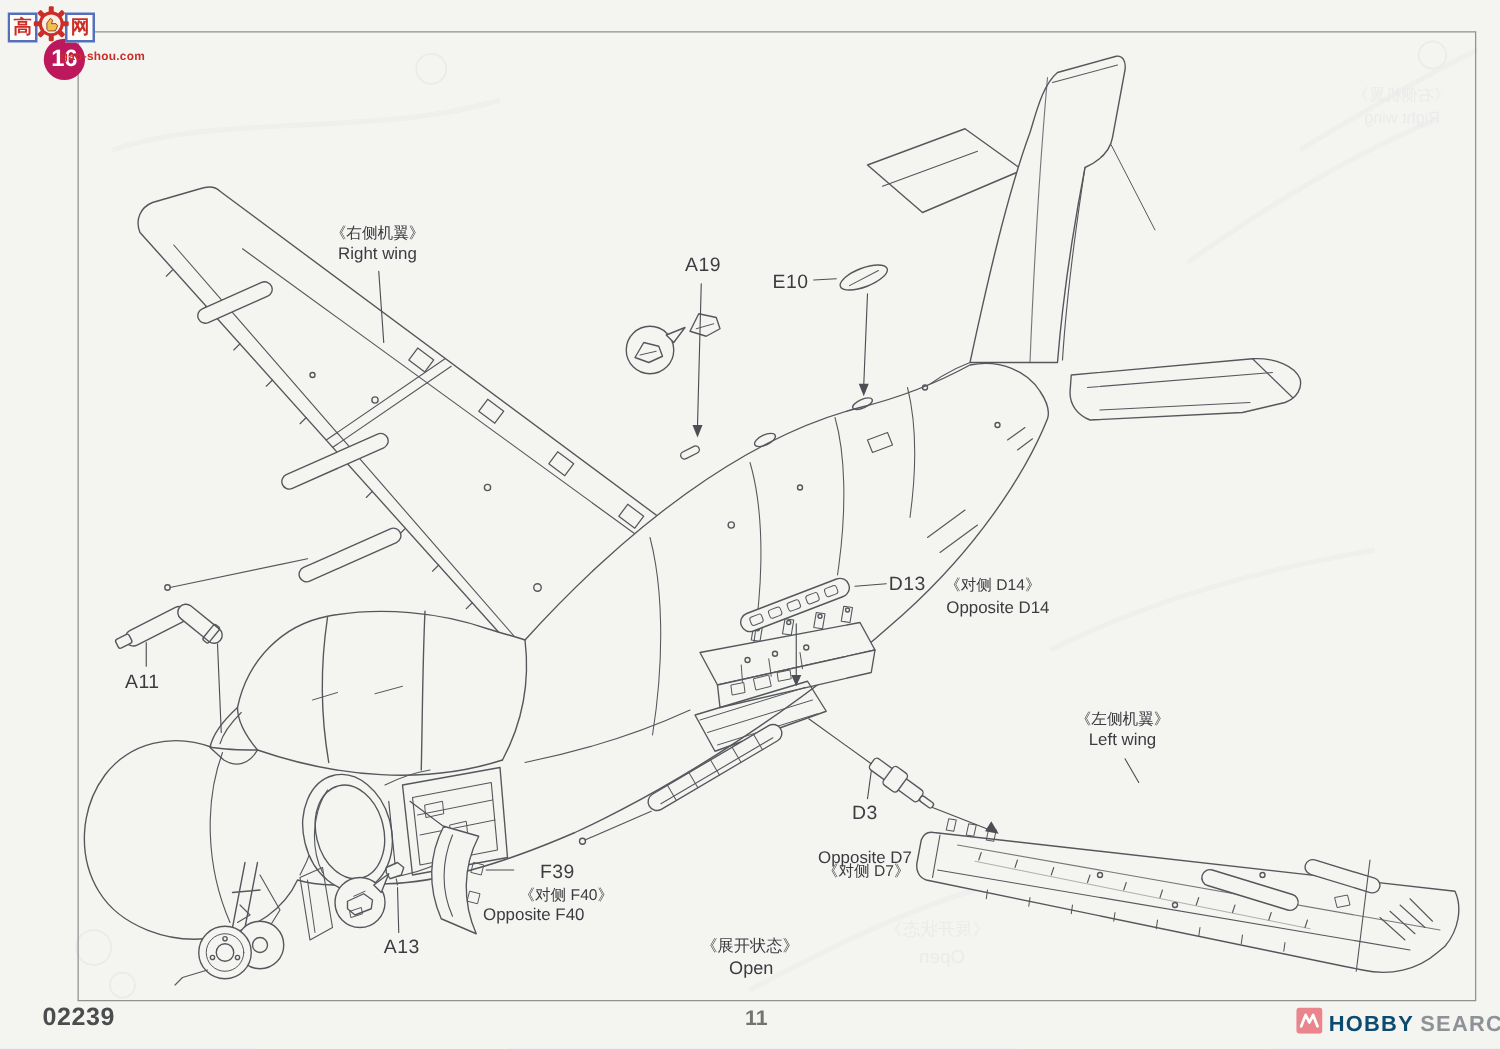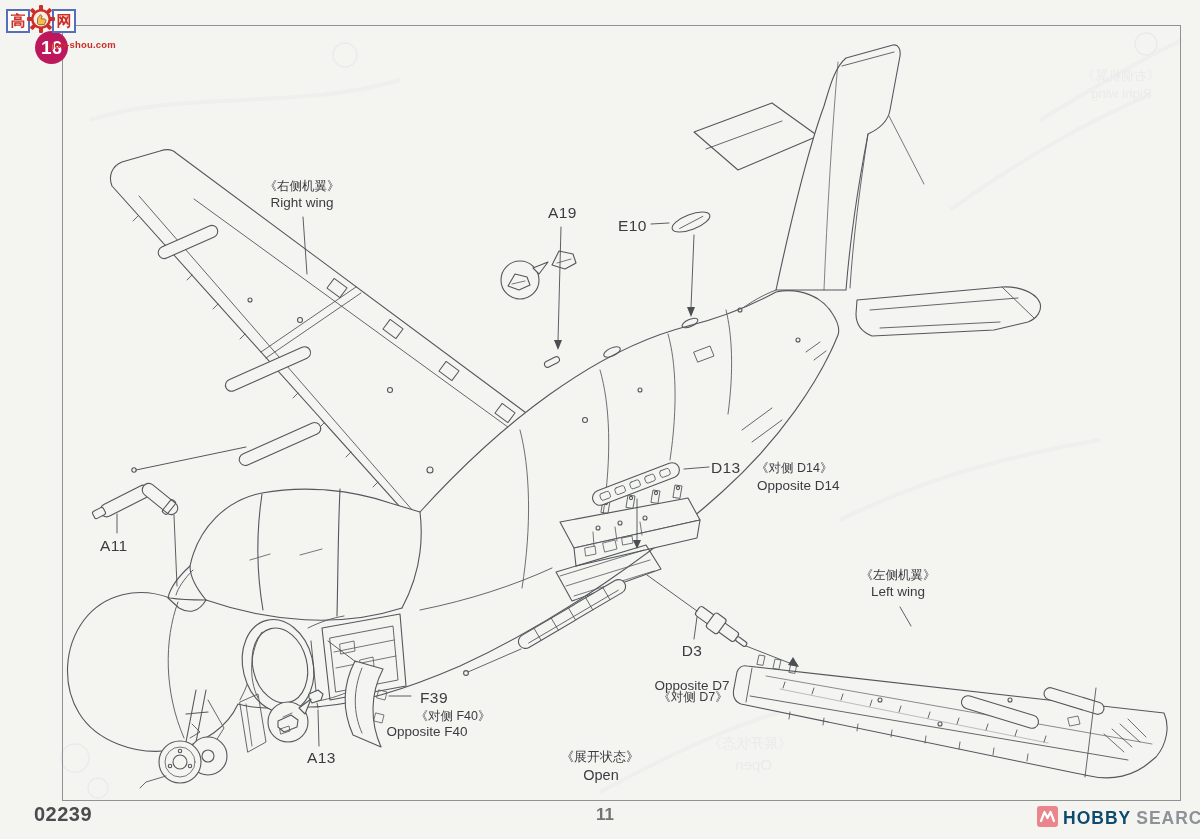--- a/index.html
+++ b/index.html
@@ -349,21 +349,21 @@
 
   <div class="lbl ctr" style="left:898px;top:568px;">
     <div class="zh">《左侧机翼》</div>
     <div class="en">Left wing</div>
   </div>
 
   <div class="lbl code ctr" style="left:692px;top:641px;">D3</div>
   <div class="lbl zh ctr" style="left:693px;top:690px;">《对侧 D7》</div>
   <div class="lbl en ctr" style="left:692px;top:678px;">Opposite D7</div>
 
-  <div class="lbl code" style="left:420px;top:688px;text-align:center;">F39</div>
+  <div class="lbl code" style="left:432px;top:688px;text-align:center;">F39</div>
   <div class="lbl zh ctr" style="left:428px;top:709px;margin-left:25px;">《对侧 F40》</div>
   <div class="lbl en ctr" style="left:427px;top:724px;">Opposite F40</div>
 
   <div class="lbl code" style="left:307px;top:748px;">A13</div>
 
   <div class="lbl zh ctr" style="left:600px;top:749px;font-size:13px;">《展开状态》</div>
   <div class="lbl en ctr" style="left:601px;top:766px;font-size:14.5px;">Open</div>
 
   <div class="step-badge">
     <span>16</span>

